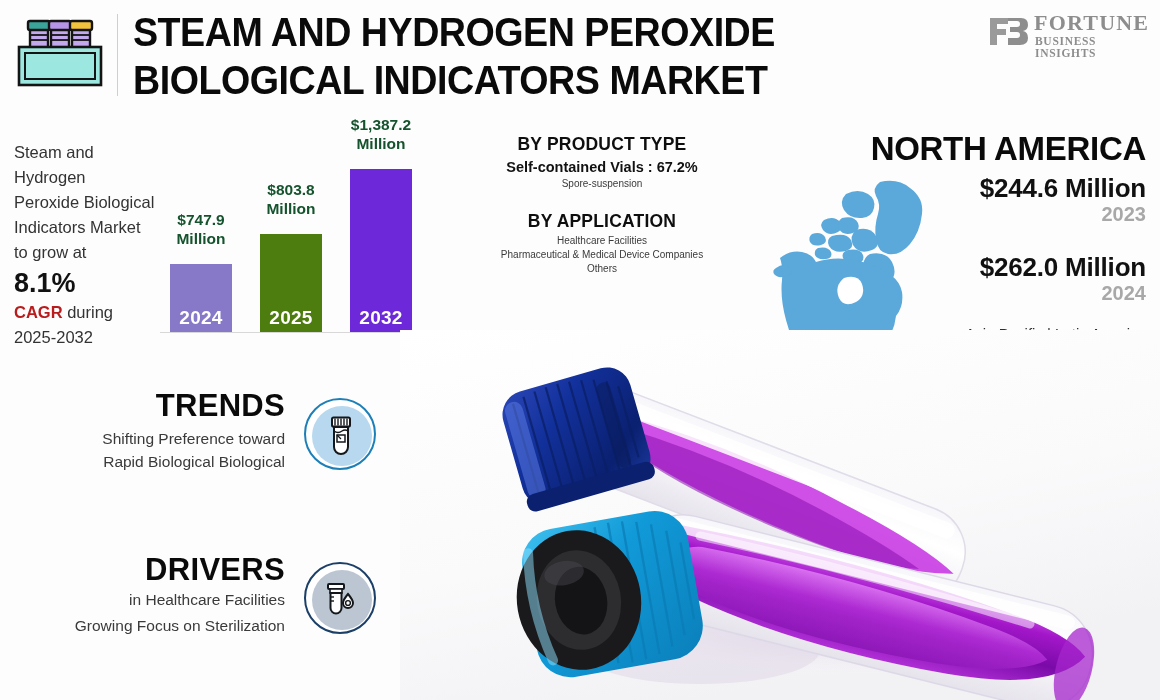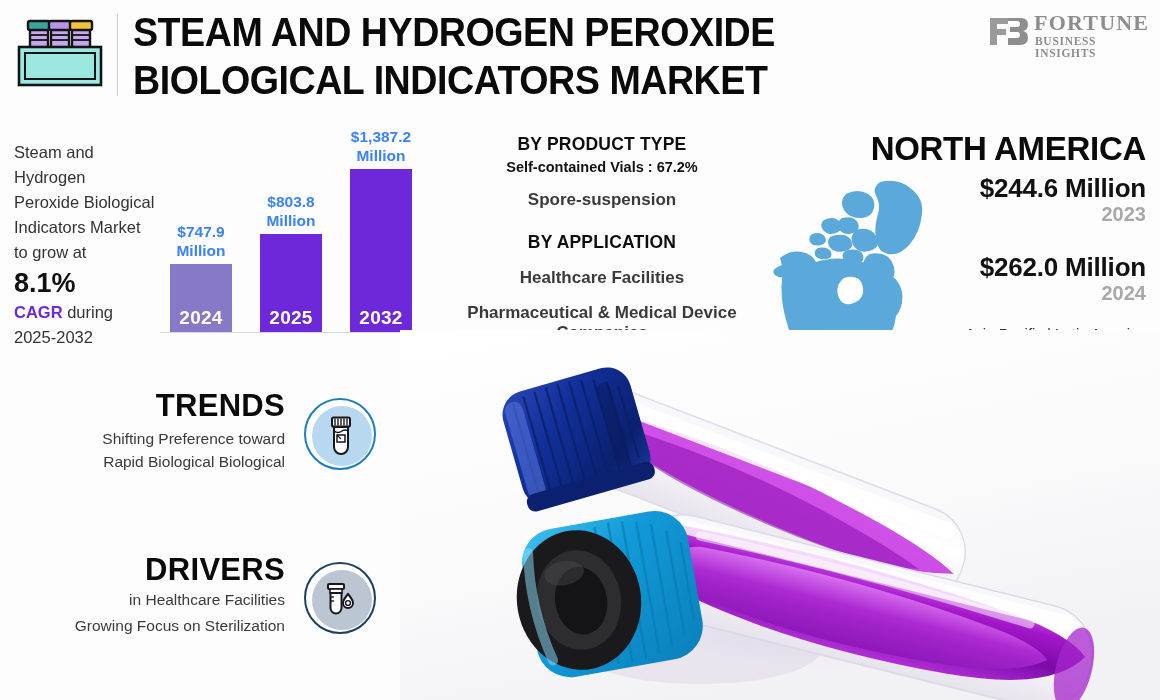--- a/index.html
+++ b/index.html
@@ -33,42 +33,42 @@
     position:absolute; left:47px; top:25px;
     font-family:"Liberation Serif", serif; font-weight:bold;
     font-size:11.5px; letter-spacing:0.7px; color:#8d8d8d;
   }
 
   
   .intro { position:absolute; left:14px; top:140px; width:150px;
            font-size:16.5px; line-height:25px; color:#333; }
   .intro .cagr { font-size:27px; font-weight:bold; color:#111; display:block;
                  line-height:33px; margin-top:2px; }
-  .intro .bold { font-weight:bold; color:#6d28d9; }
+  .intro .bold { font-weight:bold; color:#b91c1c; }
 
   
   .chart { position:absolute; left:160px; top:128px; width:260px; height:210px; }
   .bar-col { position:absolute; bottom:6px; width:62px; text-align:center; }
   .bar-label {
     position:absolute; bottom:100%; left:50%; transform:translateX(-50%);
     font-weight:bold; font-size:15.5px; line-height:18.5px;
-    color:#3b82f6; white-space:nowrap; padding-bottom:4px;
+    color:#14532d; white-space:nowrap; padding-bottom:16px;
   }
   .bar-rect { width:100%; position:relative; }
   .bar-year {
     position:absolute; bottom:3px; left:0; width:100%;
     color:#ffffff; font-weight:bold; font-size:19px; letter-spacing:0.3px;
   }
   .baseline { position:absolute; left:0; bottom:5px; width:260px; height:1.5px; background:#d8d8d8; }
 
   
   .mid { position:absolute; left:432px; top:134px; width:340px; text-align:center; }
   .mid h3 { font-size:17.5px; font-weight:bold; color:#0e0e0e; letter-spacing:0.2px; }
   .mid .lead { font-size:14.5px; font-weight:bold; color:#111; margin-top:4px; }
-  .mid .item { font-size:17px; color:#3a3a3a; margin-top:15px;font-weight:bold; }
+  .mid .item { font-size:10px; color:#3a3a3a; margin-top:3px; }
   .mid .gap { height:22px; }
 
   
   .na-title { position:absolute; right:14px; top:130px; font-size:33px;
               font-weight:bold; color:#0a0a0a; letter-spacing:-0.3px;
               font-family:"Liberation Sans Narrow","Liberation Sans",sans-serif; }
   .na-map { position:absolute; left:772px; top:172px; width:180px; height:192px; }
   .na-val { position:absolute; right:14px; font-weight:bold; font-size:26px; color:#111;
             font-family:"Liberation Sans Narrow","Liberation Sans",sans-serif; letter-spacing:-0.2px;}
   .na-yr  { position:absolute; right:14px; font-size:20px; color:#a8a8a8; font-weight:bold;
@@ -159,21 +159,21 @@
       <div class="bar-rect" style="height:68px;background:#8778C8;">
         <div class="bar-year">2024</div>
       </div>
     </div>
 
     <div class="bar-col" style="left:100px;">
       <div class="bar-label">
         <span>$803.8</span><br>
         <span>Million</span>
       </div>
-      <div class="bar-rect" style="height:98px;background:#6d28d9;">
+      <div class="bar-rect" style="height:98px;background:#4d7c0f;">
         <div class="bar-year">2025</div>
       </div>
     </div>
 
     <div class="bar-col" style="left:190px;">
       <div class="bar-label">
         <span>$1,387.2</span><br>
         <span>Million</span>
       </div>
       <div class="bar-rect" style="height:163px;background:#6d28d9;">

